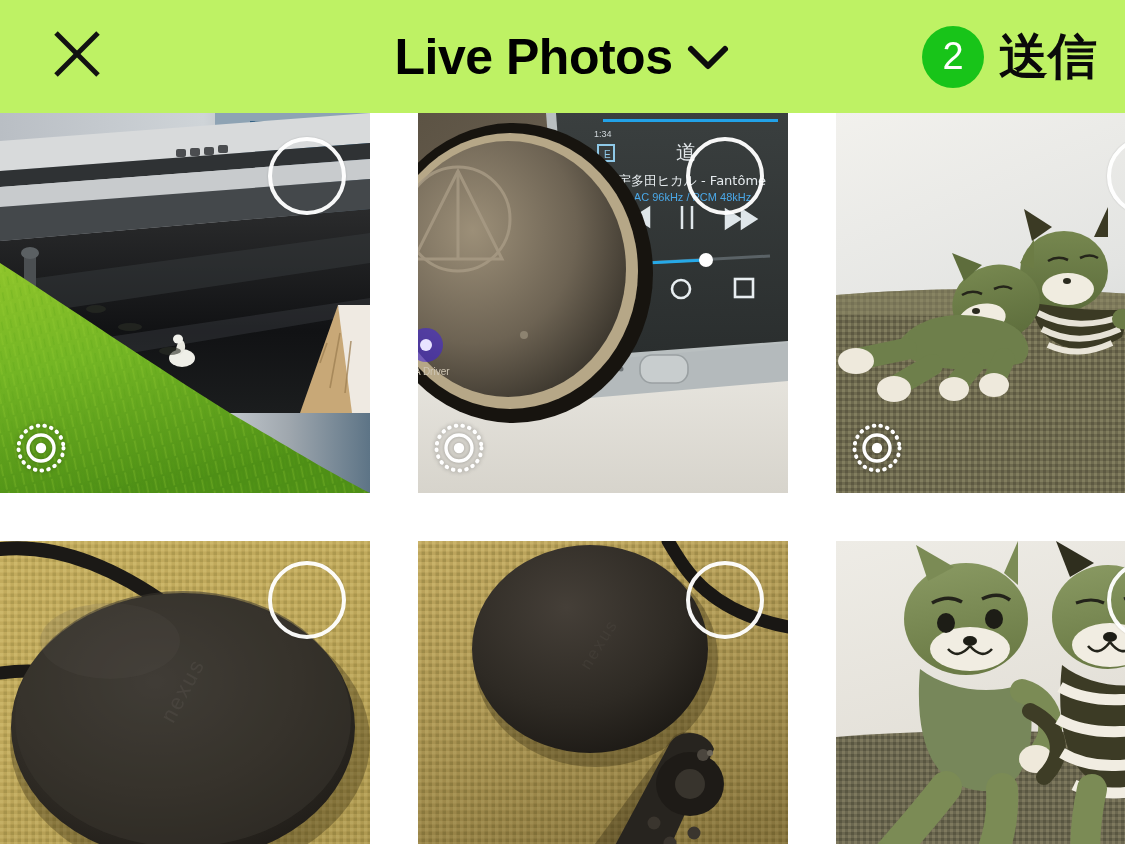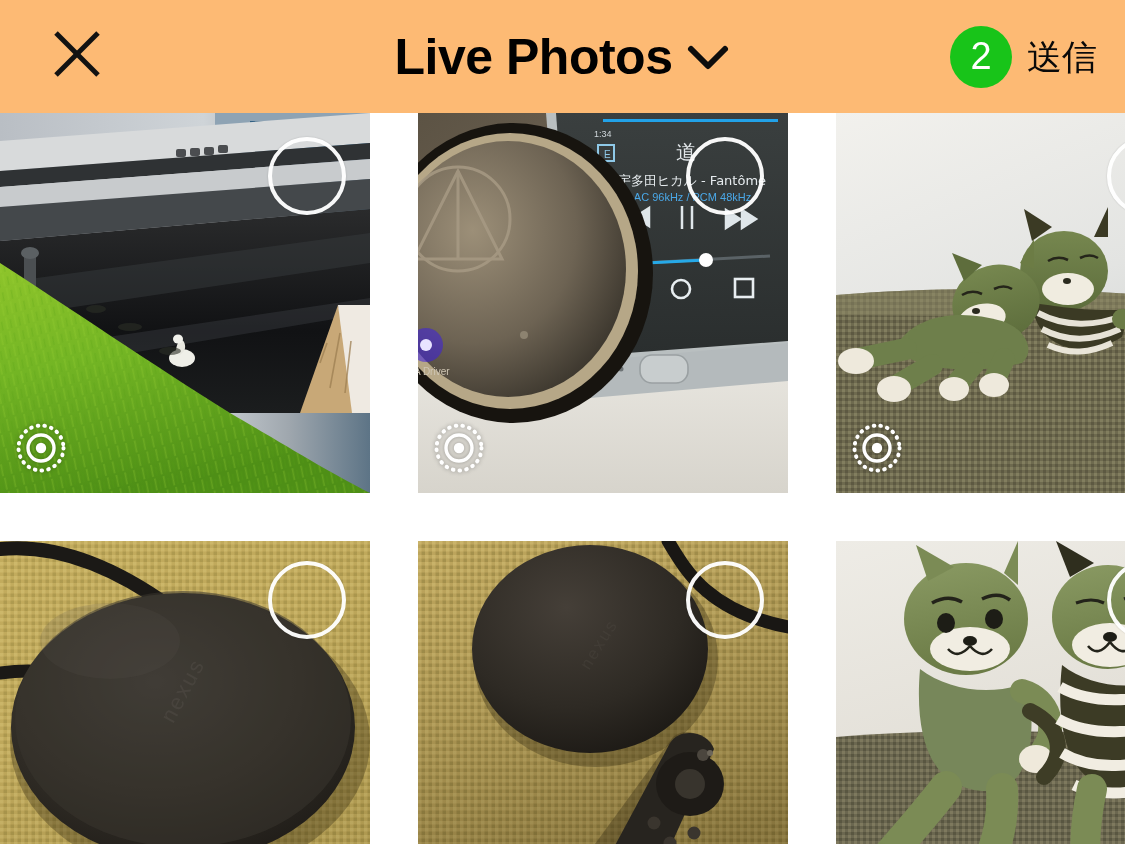--- a/index.html
+++ b/index.html
@@ -8,21 +8,21 @@
     background: #ffffff;
     font-family: "Liberation Sans", "DejaVu Sans", sans-serif;
     overflow: hidden;
   }
   #app { width: 1125px; height: 844px; position: relative; background:#fff; }
 
   
   .header {
     position: absolute; top: 0; left: 0;
     width: 1125px; height: 113px;
-    background: #fdba74;
+    background: #bef264;
     display: flex; align-items: center;
   }
   .close-btn {
     position: absolute; left: 46px; top: 23px;
     width: 62px; height: 62px;
     display: flex; align-items: center; justify-content: center;
     cursor: pointer;
   }
   .close-btn svg { display:block; }
 
@@ -43,21 +43,21 @@
     display: flex; align-items: center; gap: 15px; cursor: pointer;
   }
   .badge {
     width: 62px; height: 62px; border-radius: 50%;
     background: #18C419;
     display: flex; align-items: center; justify-content: center;
     color: #ffffff; font-size: 38px; font-weight: 400; line-height: 1;
     padding-bottom: 2px;
   }
   .send-label {
-    font-size: 35px; font-weight: 400; color: #0a0a0a;
+    font-size: 49px; font-weight: 700; color: #0a0a0a;
     letter-spacing: 0px; line-height:1;
   }
 
   
   .grid {
     position: absolute; top: 113px; left: 0;
     width: 1125px; height: 731px;
     display: grid;
     grid-template-columns: 370px 370px 373px;
     grid-template-rows: 380px 351px;

